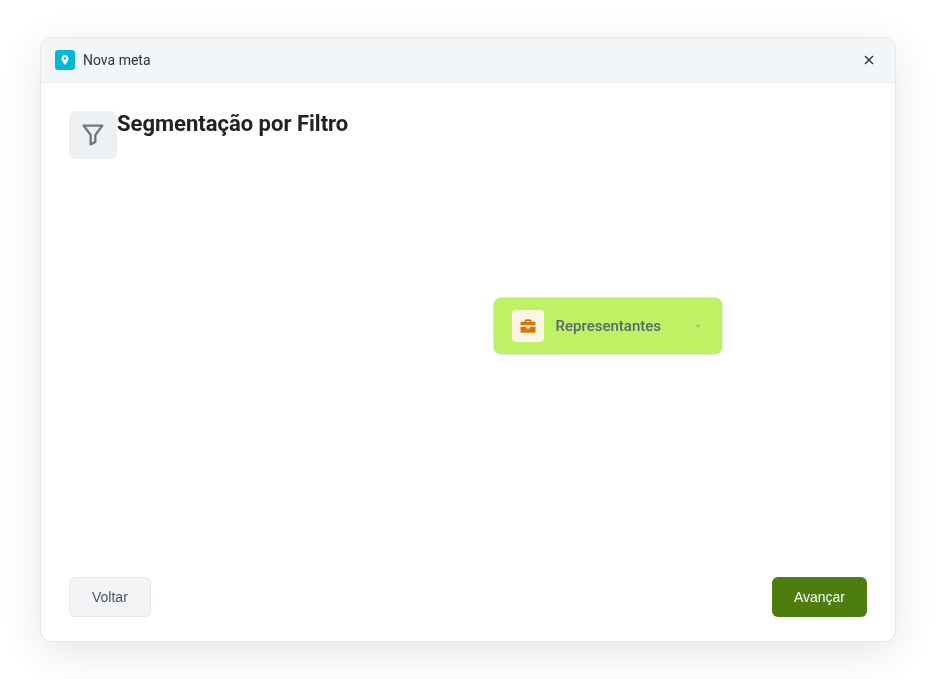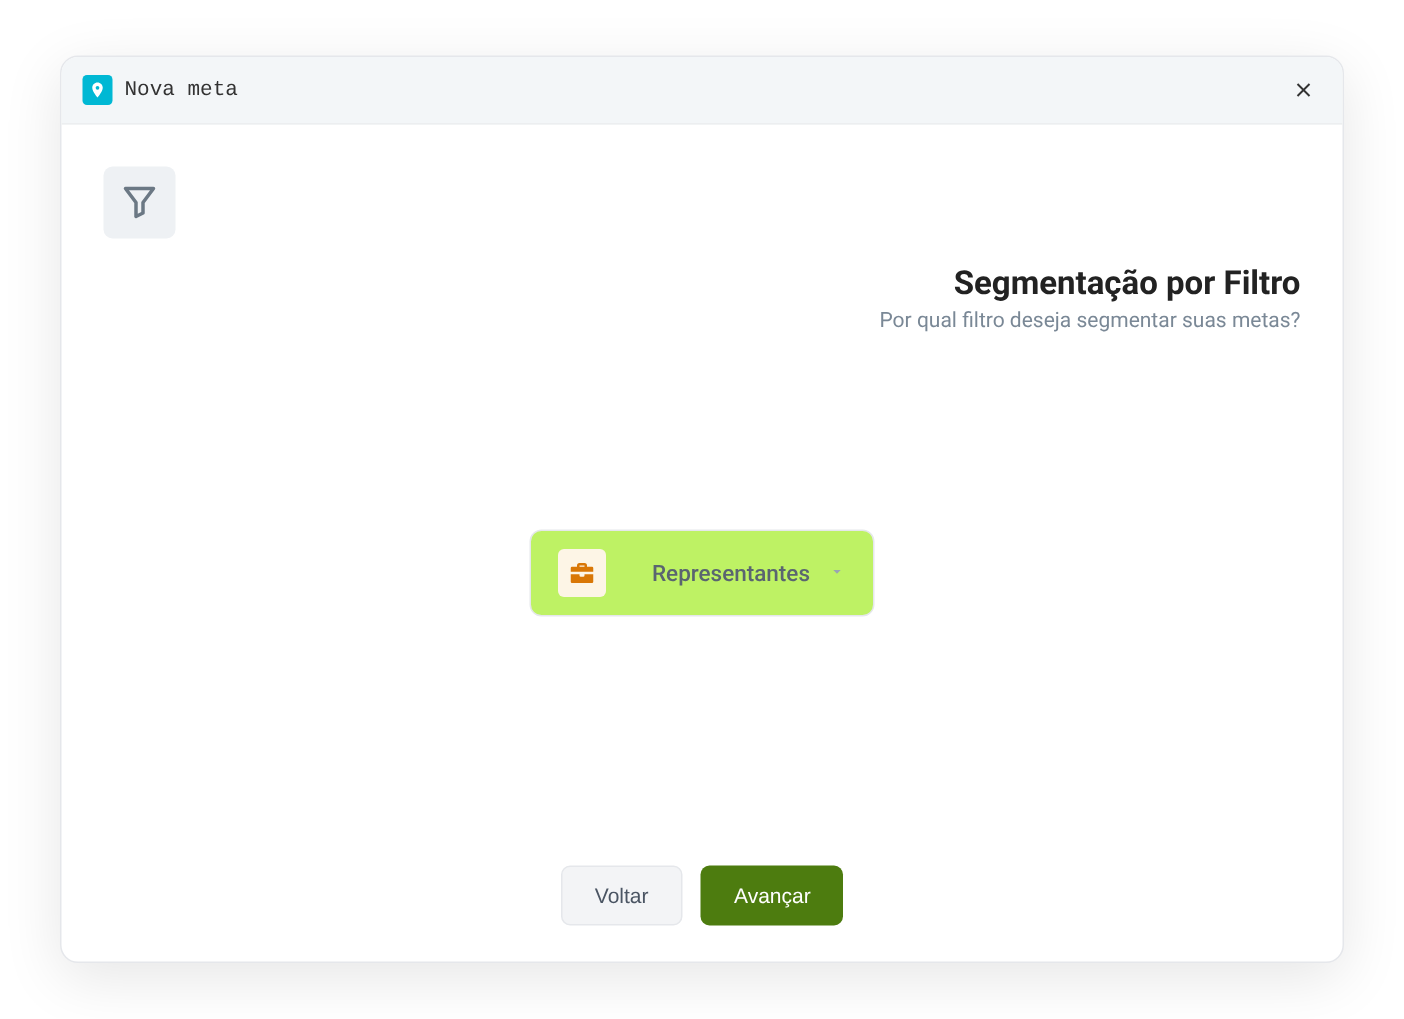--- a/index.html
+++ b/index.html
@@ -46,37 +46,35 @@
       background: #00b8d4;
       border-radius: 3px;
       display: flex;
       align-items: center;
       justify-content: center;
     }
     .modal-title {
       font-size: 14px;
       color: #333;
       font-weight: 400;
-      font-family: Liberation Mono, monospace;
     }
     .close-btn {
       width: 24px;
       height: 24px;
       display: flex;
       align-items: center;
       justify-content: center;
       cursor: pointer;
       color: #333;
     }
     .modal-body {
       flex: 1;
       padding: 28px 28px 20px 28px;
       display: flex;
-      flex-direction: column;
-      text-align: right;
+      flex-direction: row;
     }
     .filter-icon-box {
       width: 48px;
       height: 48px;
       background: #eef1f4;
       border-radius: 6px;
       display: flex;
       align-items: center;
       justify-content: center;
       margin-bottom: 18px;
@@ -123,21 +121,21 @@
       color: #5a6570;
       font-weight: 500;
       flex: 1;
     }
     .dropdown-caret {
       color: #9aa5b1;
     }
     .modal-footer {
       padding: 16px 28px 24px;
       display: flex;
-      justify-content: center;
+      justify-content: space-between;
       gap: 12px;
     }
     .btn {
       padding: 11px 22px;
       font-size: 14px;
       font-weight: 500;
       border-radius: 6px;
       cursor: pointer;
       border: none;
     }
@@ -172,21 +170,20 @@
     </div>
   </div>
 
   <div class="modal-body">
     <div class="filter-icon-box">
       <svg width="28" height="28" viewBox="0 0 24 24" fill="none" stroke="#6b7884" stroke-width="2" stroke-linejoin="round" stroke-linecap="round">
         <path d="M4 4h16l-6 8v6l-4 2v-8L4 4z"></path>
       </svg>
     </div>
     <h1 class="heading">Segmentação por Filtro</h1>
-    <p class="subheading">Por qual filtro deseja segmentar suas metas?</p>
 
     <div class="center-area">
       <div class="dropdown">
         <div class="dropdown-icon-box">
           <svg width="20" height="20" viewBox="0 0 24 24" fill="#d97706">
             <path d="M10 4h4a2 2 0 012 2v1h4a1 1 0 011 1v3H3V8a1 1 0 011-1h4V6a2 2 0 012-2zm0 3h4V6h-4v1z"></path>
             <path d="M3 13h7v1a1 1 0 001 1h2a1 1 0 001-1v-1h7v6a1 1 0 01-1 1H4a1 1 0 01-1-1v-6z"></path>
           </svg>
         </div>
         <span class="dropdown-label">Representantes</span>

